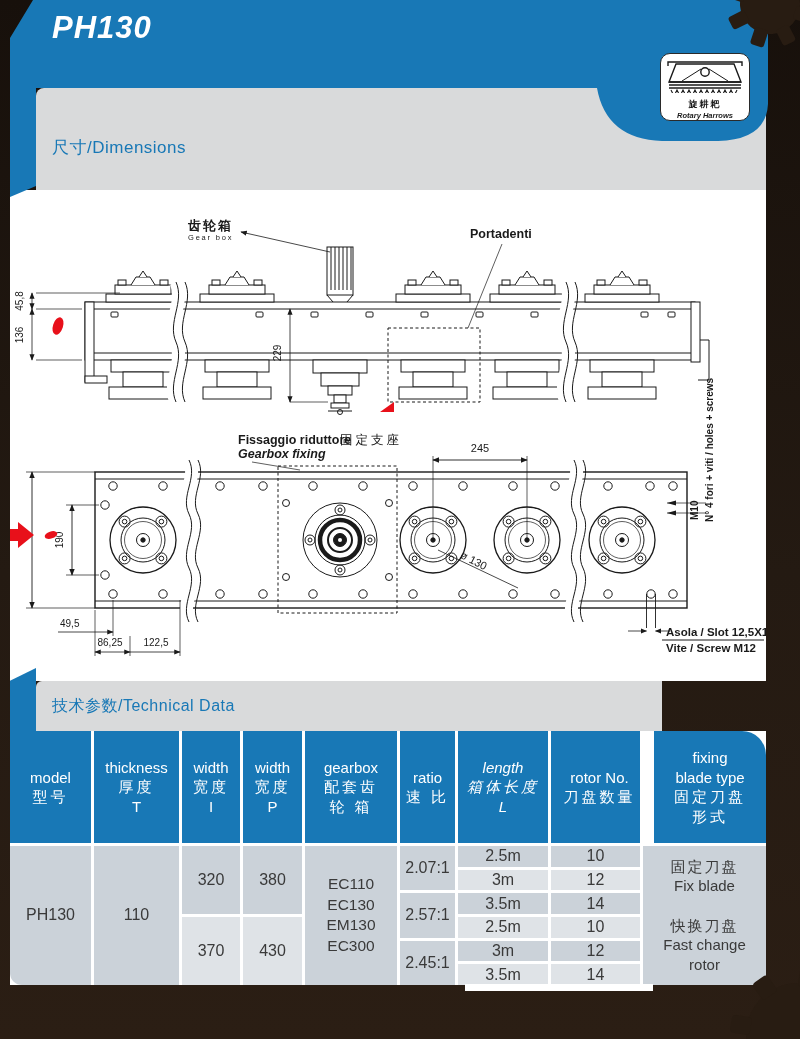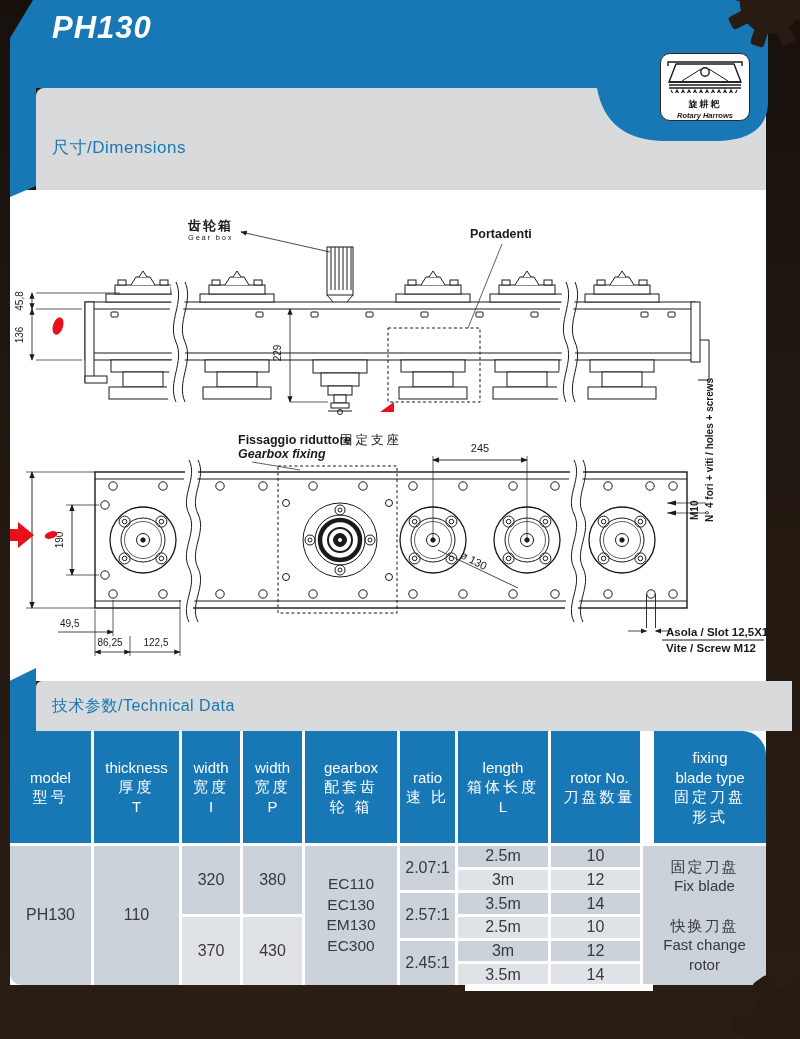--- a/index.html
+++ b/index.html
@@ -43,21 +43,21 @@
   .zh12{font-size:12.5px;letter-spacing:3px;}
 </style>
 </head>
 <body>
 
 <div class="abs graybar" style="left:36px;top:88px;width:730px;height:102px;border-top-left-radius:8px;">
   <div class="bar-label" style="padding:48px 12px 0 16px;">尺寸/Dimensions</div>
 </div>
 <div class="abs paper" style="left:10px;top:190px;width:756px;height:491px;"></div>
 <div class="abs blue-tab" style="left:10px;top:668px;width:26px;height:64px;"></div>
-<div class="abs graybar" style="left:36px;top:681px;width:756px;height:50px;border-top-left-radius:6px;">
+<div class="abs graybar" style="left:36px;top:681px;width:626px;height:50px;border-top-left-radius:6px;">
   <div class="bar-label" style="padding:15px 0 0 16px;font-size:16px;">技术参数/Technical Data</div>
 </div>
 
 <svg class="abs" style="left:0;top:0;" width="800" height="200">
   <path d="M33,0 L768,0 L768,104 Q766,140 718,141 L662,141 Q606,139 597,88 L36,88 L36,186 L10,197 L10,38 Z" fill="#1878b6"></path>
 </svg>
 <div class="abs title" style="left:52px;top:10px;">PH130</div>
 
 <svg class="abs" style="left:700px;top:0;" width="100" height="62">
   <g transform="translate(70,4) rotate(18)" fill="#281c12">
@@ -464,21 +464,21 @@
   </div>
   <div class="hc" style="grid-column:5;">
     <span class="hl">gearbox</span>
     <span class="hl cjk">配套齿</span>
     <span class="hl cjk">轮  箱</span>
   </div>
   <div class="hc" style="grid-column:6;">
     <span class="hl">ratio</span>
     <span class="hl cjk">速 比</span>
   </div>
-  <div class="hc" style="grid-column:7;">
+  <div class="hc" style="grid-column:7;font-style:italic;">
     <span class="hl">length</span>
     <span class="hl cjk">箱体长度</span>
     <span class="hl">L</span>
   </div>
   <div class="hc" style="grid-column:8;padding-left:8px;">
     <span class="hl">rotor No.</span>
     <span class="hl cjk">刀盘数量</span>
   </div>
   <div class="hc hc-fix" style="grid-column:9;margin-left:11px;">
     <span class="hl">fixing</span>

